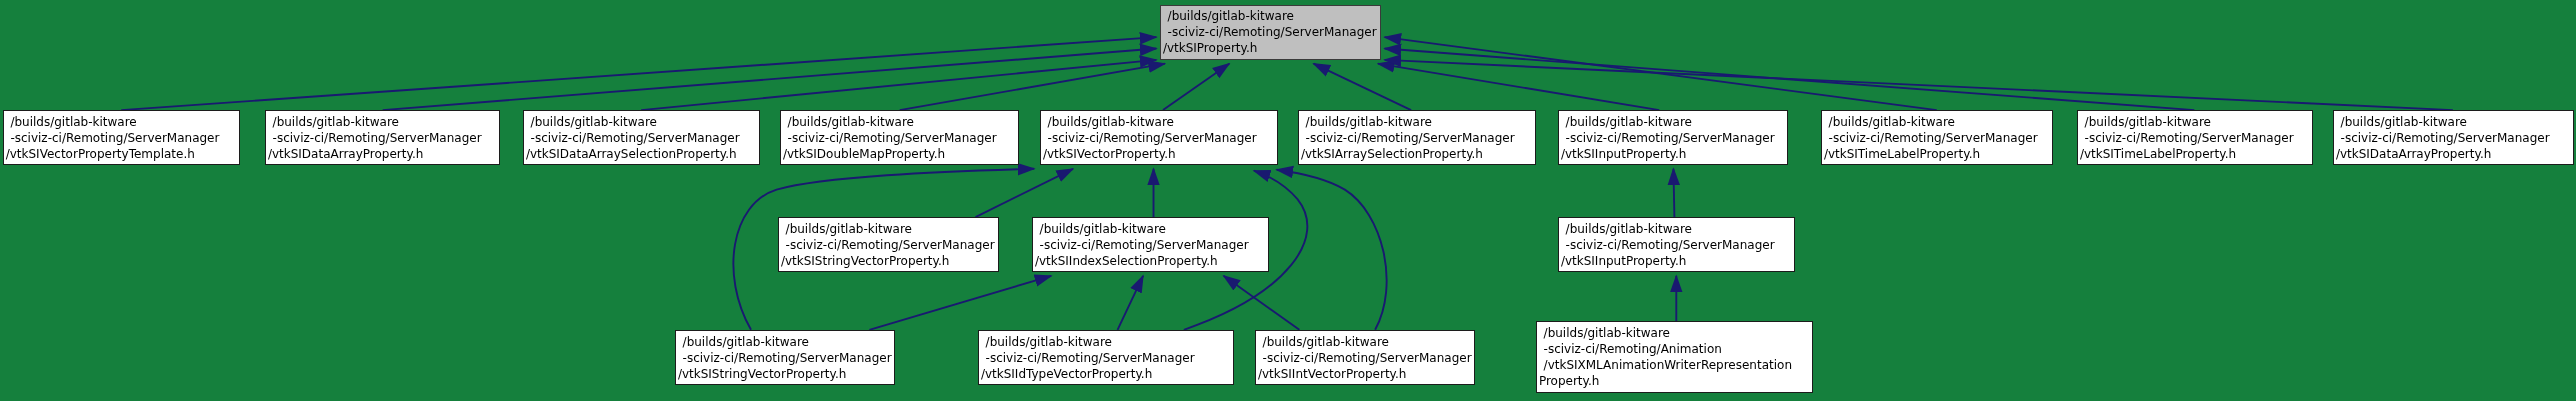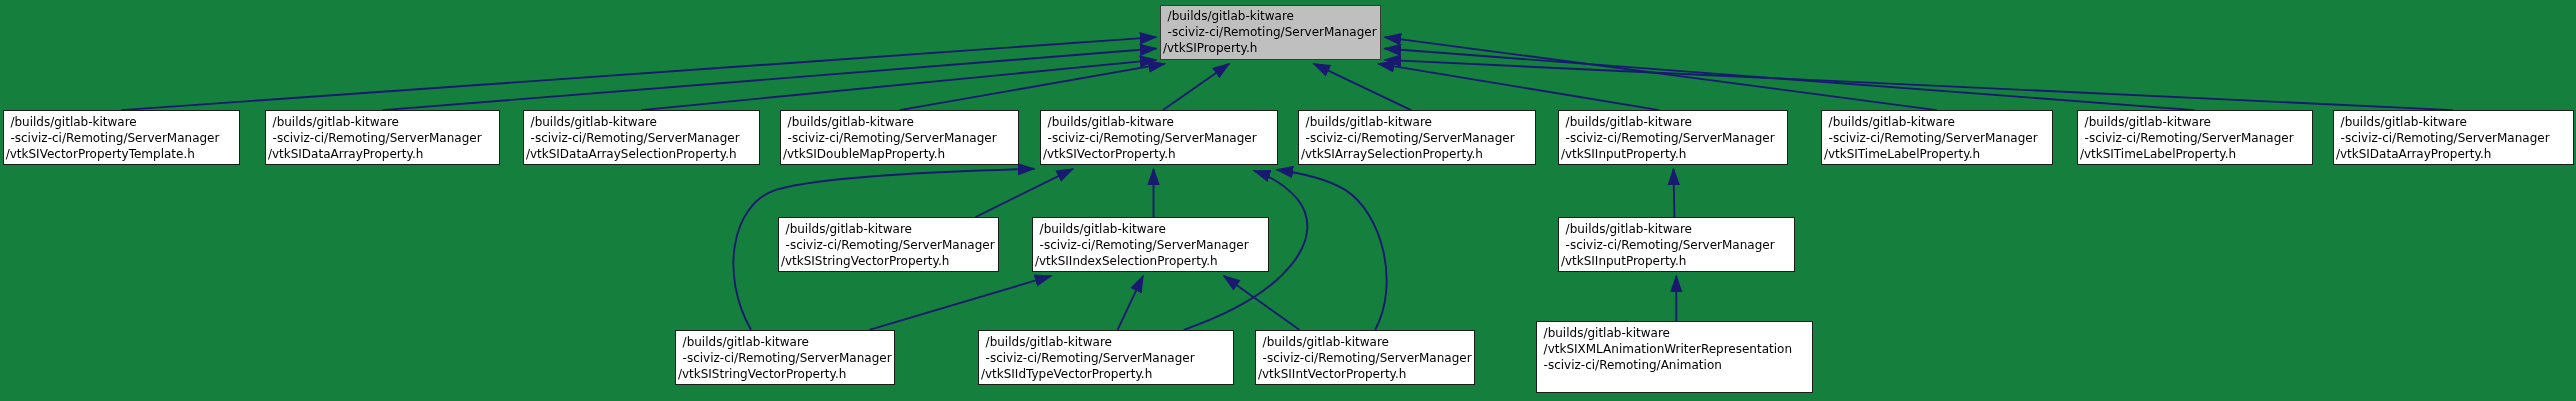--- a/index.html
+++ b/index.html
@@ -144,18 +144,19 @@
         <div class="ln">-sciviz-ci/Remoting/ServerManager</div>
         <div class="ln center">/vtkSIIdTypeVectorProperty.h</div>
       </div>
       <div class="node" style="left: 1255px; top: 330px; width: 220px; height: 55px;">
         <div class="ln">/builds/gitlab-kitware</div>
         <div class="ln">-sciviz-ci/Remoting/ServerManager</div>
         <div class="ln center">/vtkSIIntVectorProperty.h</div>
       </div>
       <div class="node" style="left: 1536px; top: 321px; width: 277px; height: 72px;">
         <div class="ln">/builds/gitlab-kitware</div>
+        <div class="ln">-sciviz-ci/Remoting/Animation</div>
         <div class="ln">/vtkSIXMLAnimationWriterRepresentation</div>
-        <div class="ln">-sciviz-ci/Remoting/Animation</div>
+        <div class="ln center">Property.h</div>
       </div>
     </div>
 </div>
 
 
 </body></html>

